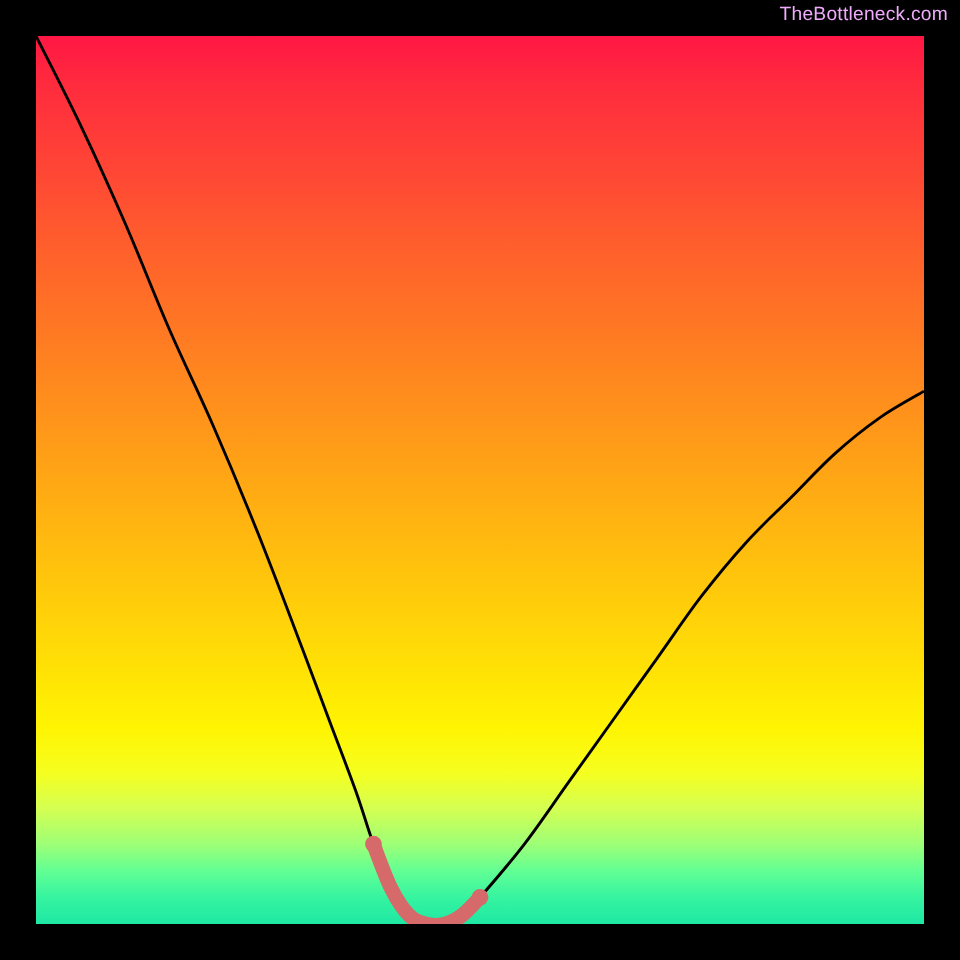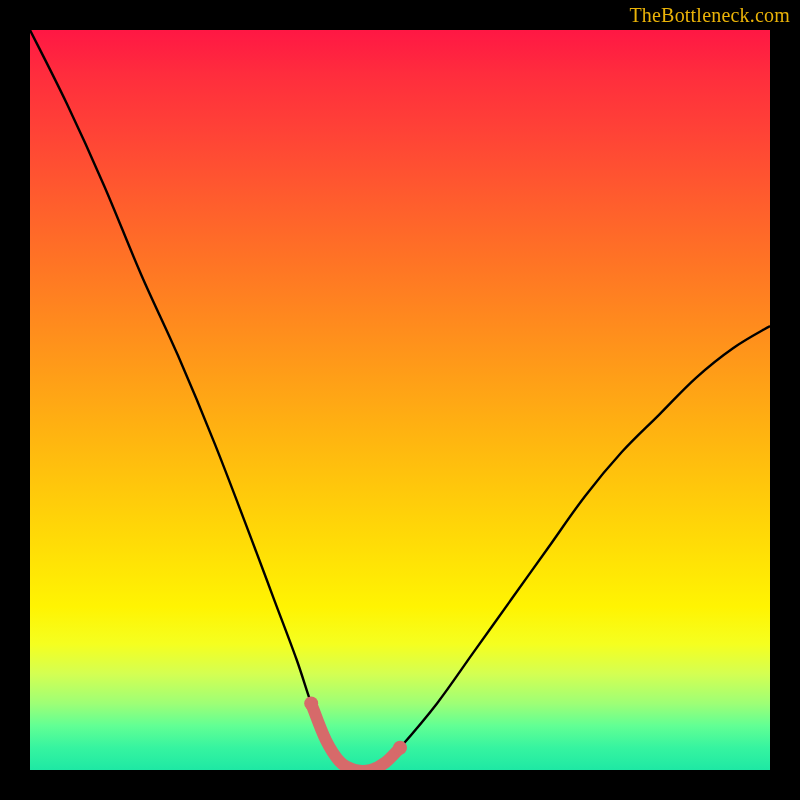--- a/index.html
+++ b/index.html
@@ -49,26 +49,25 @@
     position: absolute;
     left: 0;
     top: 0;
     width: 740px;
     height: 740px;
   }
   .watermark {
     position: absolute;
     top: 4px;
     right: 10px;
-    color: #eab308;
-    font-size: 20px;
+    color: #f0abfc;
+    font-size: 16px;
     font-weight: 500;
     letter-spacing: 0.2px;
     user-select: none;
-    font-family: Liberation Serif, serif;
   }
 </style>
 </head>
 <body>
 
 <div class="frame">
 
   <div class="watermark">TheBottleneck.com</div>
 
   <div class="plot-area">

